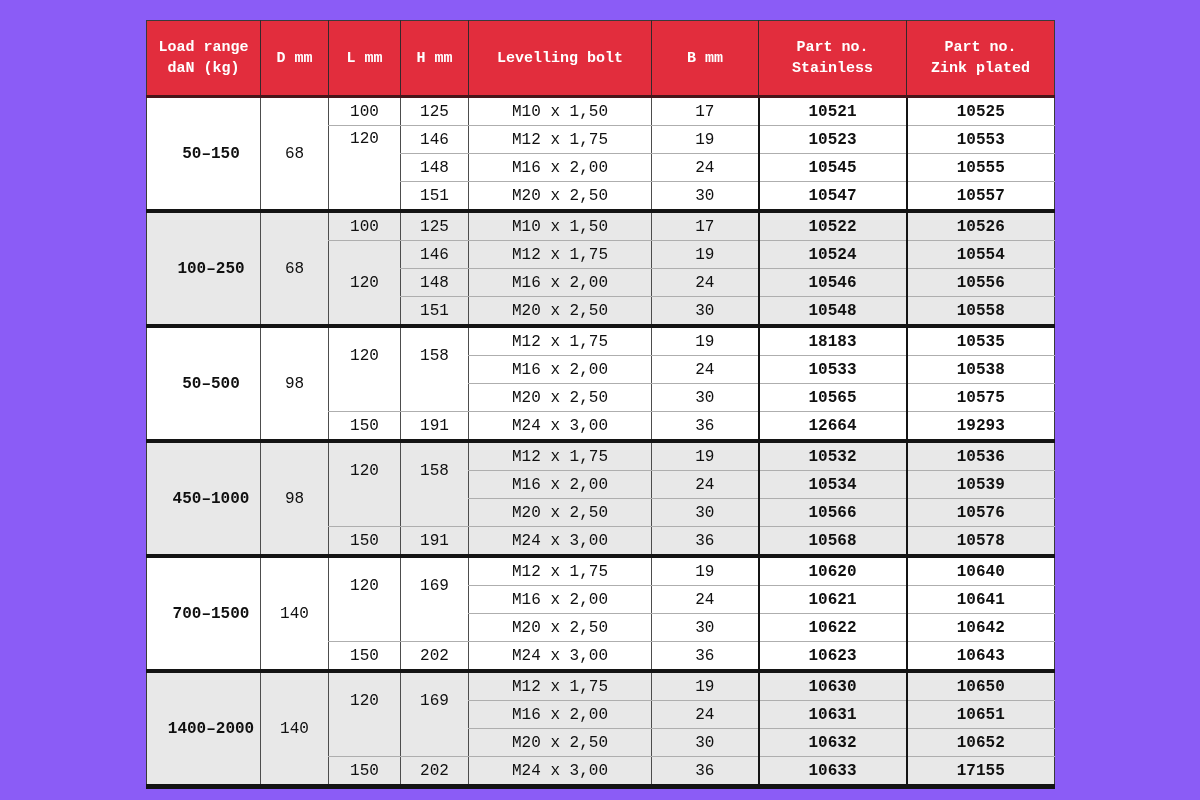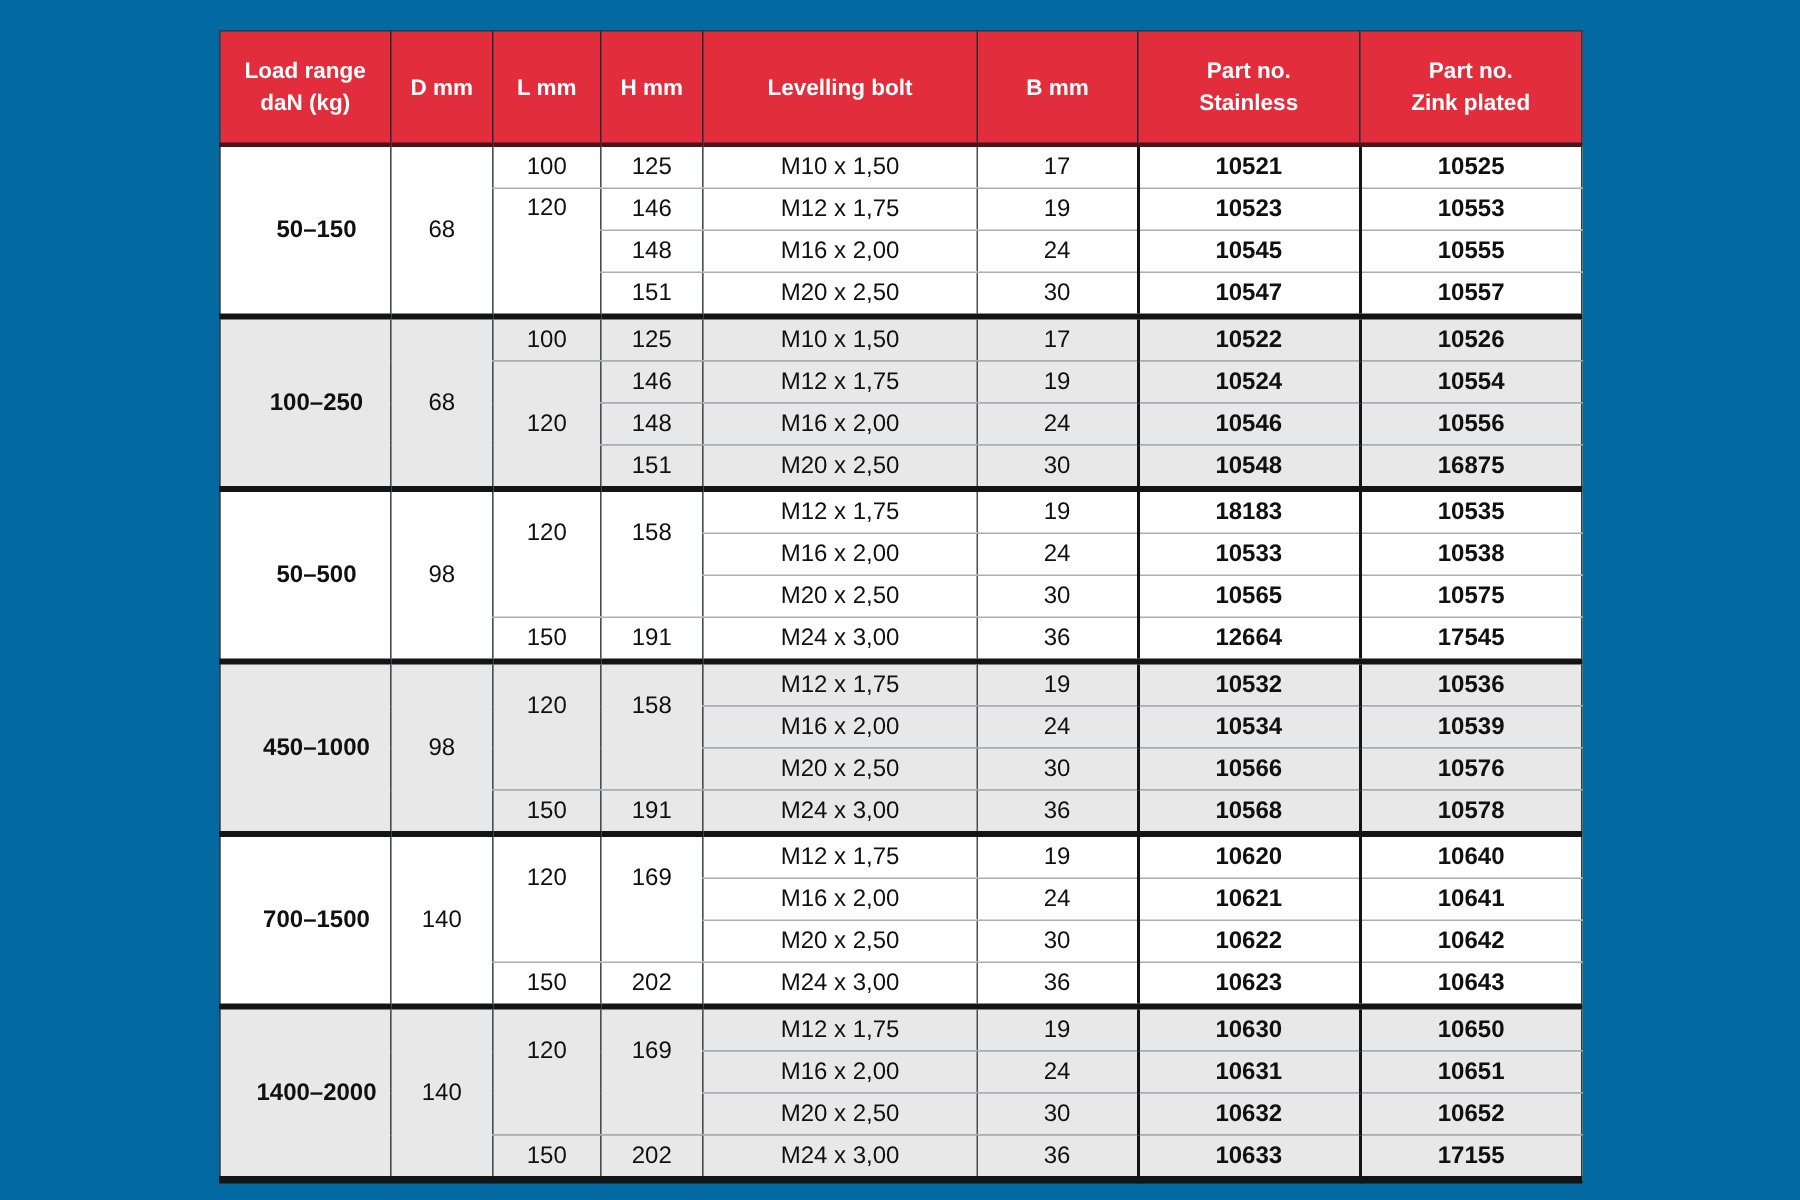--- a/index.html
+++ b/index.html
@@ -5,22 +5,23 @@
   html, body {
     margin: 0;
     padding: 0;
     background: #ffffff;
     font-family: "Liberation Sans", sans-serif;
   }
   .page {
     position: relative;
     width: 1200px;
     height: 800px;
-    background: #0369a1;
+    background: #8b5cf6;
     overflow: hidden;
+    font-family: Liberation Mono, monospace;
   }
   table.spec {
     position: absolute;
     left: 146px;
     top: 20px;
     width: 908px;
     border-collapse: collapse;
     table-layout: fixed;
     border: 1px solid #3a3a3a;
     border-bottom: 5px solid var(--separator-black, #141414);
@@ -154,21 +155,21 @@
         <td>M16 x 2,00</td>
         <td>24</td>
         <td class="c-pn">10546</td>
         <td class="c-pn">10556</td>
       </tr>
       <tr>
         <td>151</td>
         <td>M20 x 2,50</td>
         <td>30</td>
         <td class="c-pn">10548</td>
-        <td class="c-pn">16875</td>
+        <td class="c-pn">10558</td>
       </tr>
     </tbody>
 
     <tbody>
       <tr>
         <td class="c-load" rowspan="4">50–500</td>
         <td rowspan="4">98</td>
         <td class="shift-up" rowspan="3">120</td>
         <td class="shift-up" rowspan="3">158</td>
         <td>M12 x 1,75</td>
@@ -187,21 +188,21 @@
         <td>30</td>
         <td class="c-pn">10565</td>
         <td class="c-pn">10575</td>
       </tr>
       <tr>
         <td>150</td>
         <td>191</td>
         <td>M24 x 3,00</td>
         <td>36</td>
         <td class="c-pn">12664</td>
-        <td class="c-pn">17545</td>
+        <td class="c-pn">19293</td>
       </tr>
     </tbody>
 
     <tbody class="alt">
       <tr>
         <td class="c-load" rowspan="4">450–1000</td>
         <td rowspan="4">98</td>
         <td class="shift-up" rowspan="3">120</td>
         <td class="shift-up" rowspan="3">158</td>
         <td>M12 x 1,75</td>

